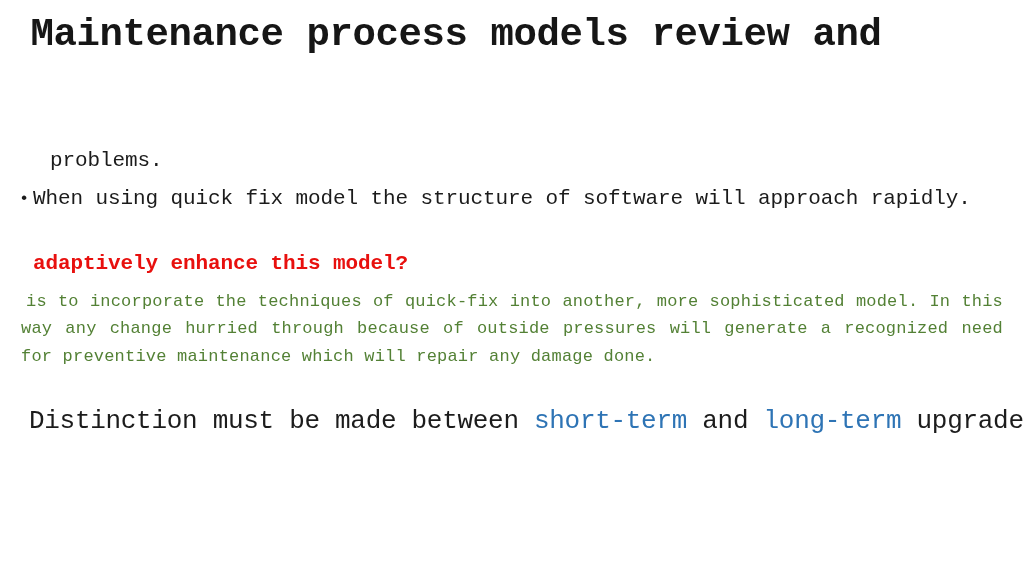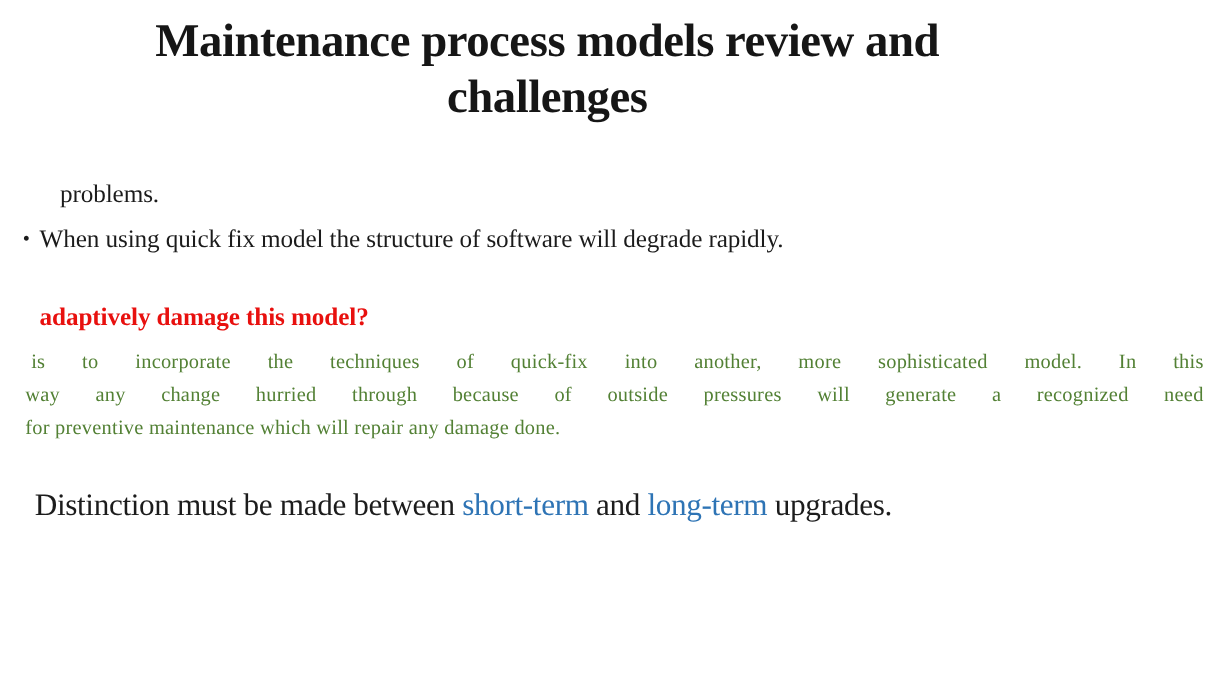--- a/index.html
+++ b/index.html
@@ -2,21 +2,21 @@
 <html><head>
 <meta charset="utf-8">
 <style>
   html, body { margin: 0; padding: 0; background: #ffffff; }
   .slide {
     position: relative;
     width: 1024px;
     height: 576px;
     background: #ffffff;
     overflow: hidden;
-    font-family: Liberation Serif, serif;
+    font-family: Liberation Mono, monospace;
     color: #1b1b1b;
     border-radius: 24px;
   }
   .line { position: absolute; white-space: pre; }
 
   
   .title {
     position: absolute;
     top: 12px; left: 0;
     width: 912px;
@@ -78,28 +78,27 @@
   .f1 { top: 481px; left: 2px; }
   .f2 { top: 516px; left: 1px; }
 </style>
 </head>
 <body>
 
 <div class="slide">
 
   <div class="title">
     <div>Maintenance process models review and</div>
-    <div>challenges</div>
   </div>
 
   <div class="line bullet-line b1l2"><span>problems.</span></div>
 
-  <div class="line bullet-line b2l1"><span class="dot">•</span><span>When using quick fix model the structure of software will degrade rapidly.</span></div>
+  <div class="line bullet-line b2l1"><span class="dot">•</span><span>When using quick fix model the structure of software will approach rapidly.</span></div>
 
-  <div class="line bullet-line b3l2"><span class="red-bold">adaptively damage this model?</span></div>
+  <div class="line bullet-line b3l2"><span class="red-bold">adaptively enhance this model?</span></div>
 
   <div class="green-line g1">is to incorporate the techniques of quick-fix into another, more sophisticated model. In this</div>
   <div class="green-line g2">way any change hurried through because of outside pressures will generate a recognized need</div>
   <div class="green-line g3">for preventive maintenance which will repair any damage done.</div>
 
   <div class="line distinction"><span>Distinction must be made between </span><span class="blue-term">short-term</span><span> and </span><span class="blue-term">long-term</span><span> upgrades.</span></div>
 
 
 
 </div>

